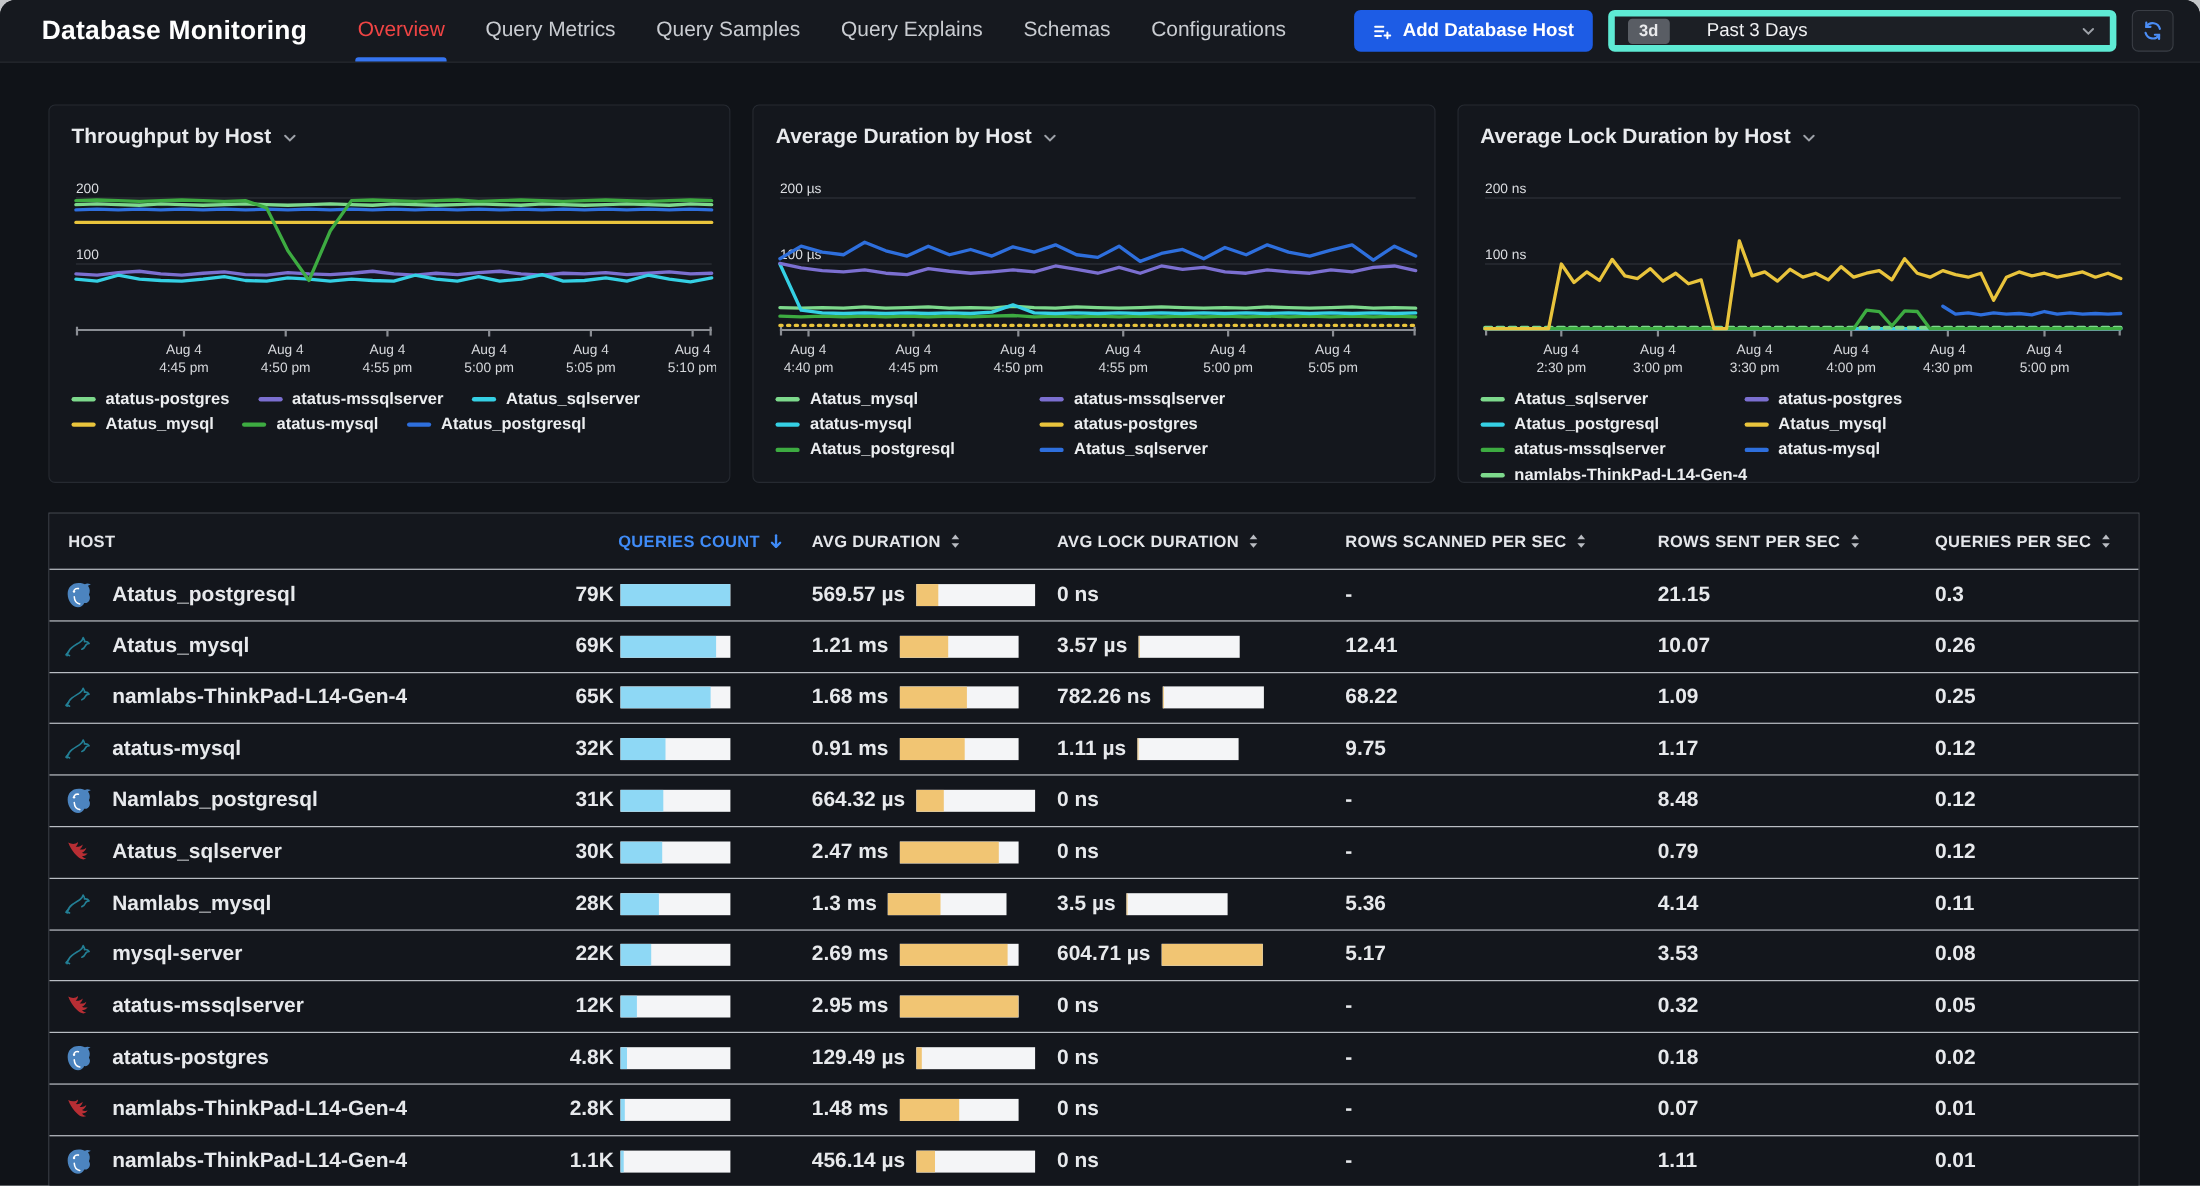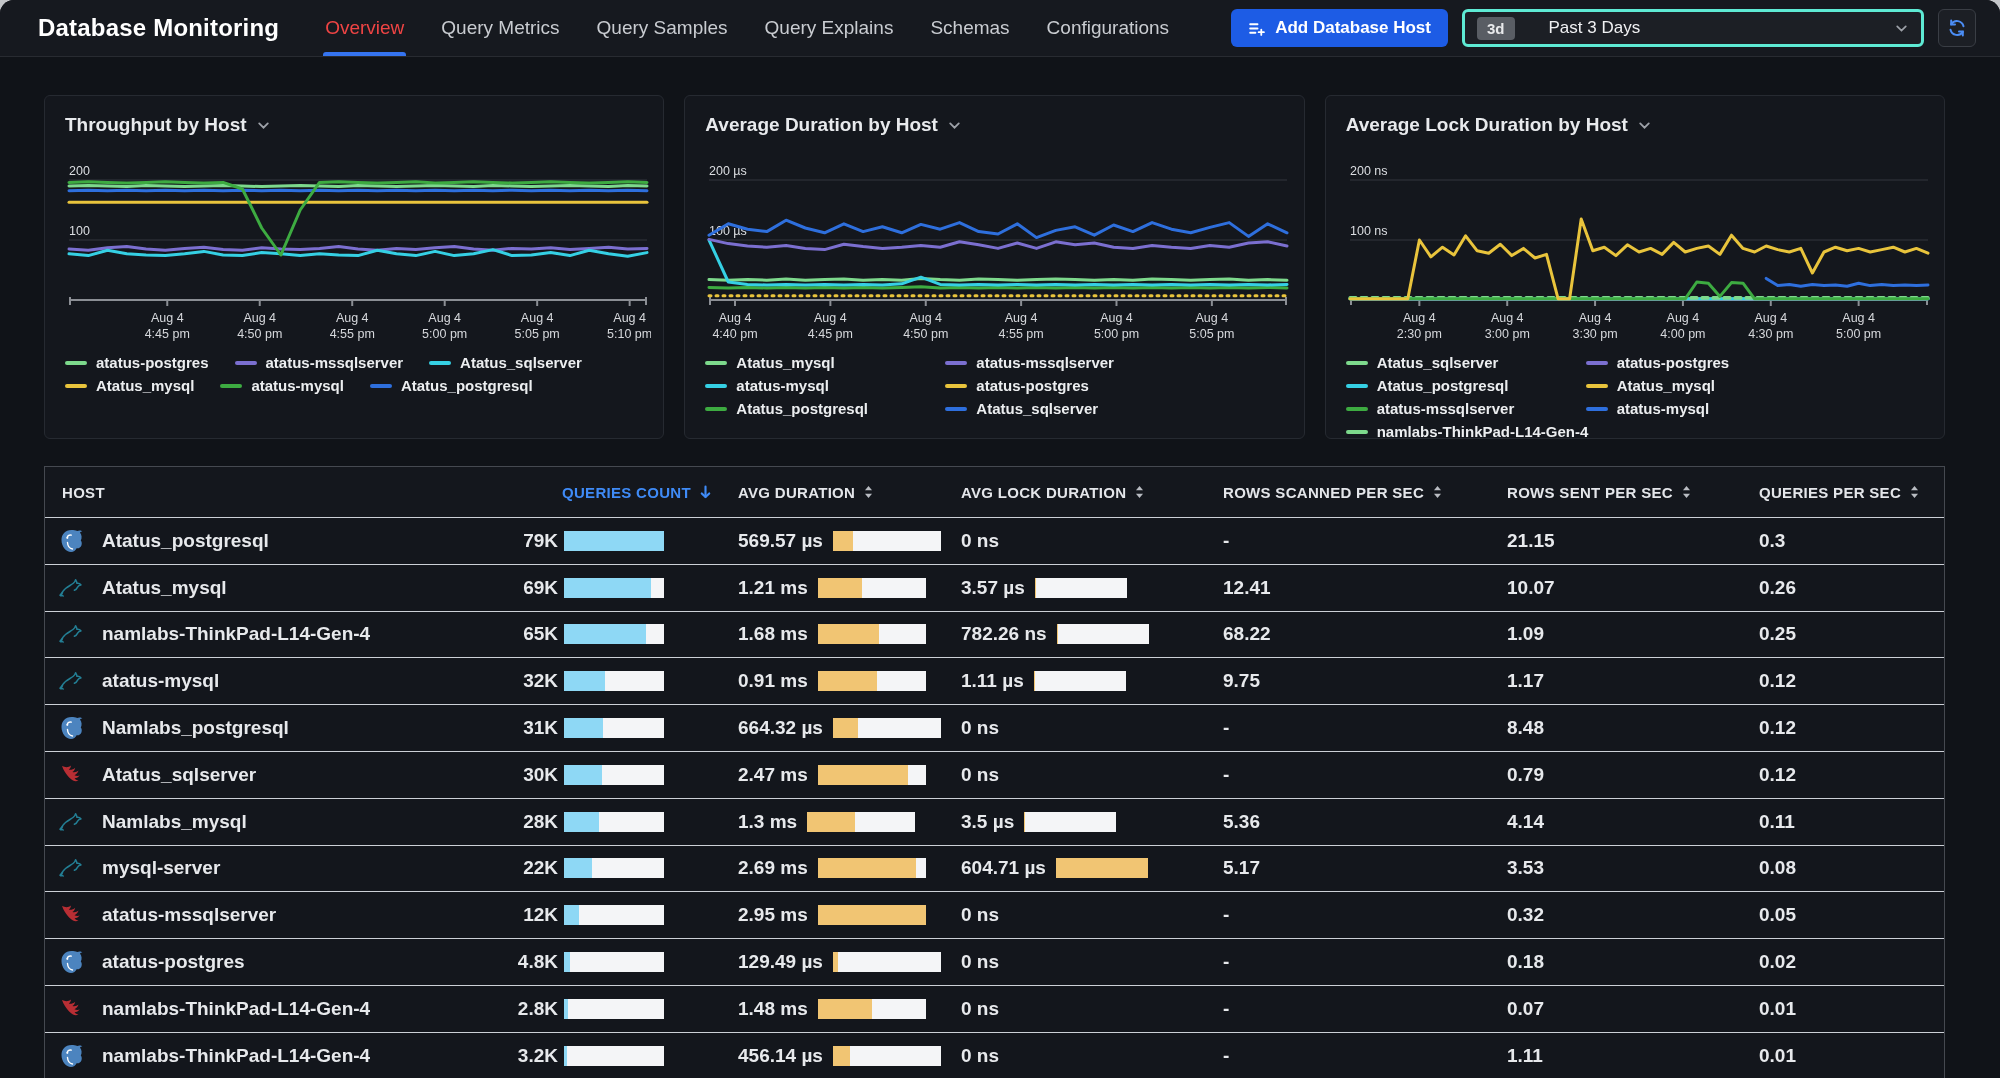--- a/index.html
+++ b/index.html
@@ -9,21 +9,21 @@
   
   .nav{height:57px;background:#16191f;border-bottom:1px solid #282b31;display:flex;align-items:stretch;padding:0 24px 0 38px;}
   .nav-title{font-size:24px;color:#fff;font-weight:700;letter-spacing:.2px;align-self:center;margin-right:46px;white-space:nowrap;}
   .tabs{display:flex;align-items:stretch;}
   .tab{font-size:19px;color:#c9ccd1;margin-right:37px;display:flex;align-items:center;position:relative;cursor:pointer;white-space:nowrap;}
   .tab.active{color:#ef4444;}
   .tab.active::after{content:"";position:absolute;left:-2px;right:-2px;bottom:0;height:4px;background:#3574f0;border-radius:3px 3px 0 0;}
   .nav-right{margin-left:auto;display:flex;align-items:center;gap:14px;}
   .add-btn{background:#1d5ce5;border:none;border-radius:6px;height:38px;padding:0 17px;color:#fff;font-size:17px;
            font-weight:700;display:flex;align-items:center;gap:10px;cursor:pointer;font-family:inherit;white-space:nowrap;}
-  .time-picker{height:38px;width:462px;border:3px solid #5eead4;background:#1c1f25;border-radius:6px;display:flex;align-items:center;padding:0 12px;cursor:pointer;}
+  .time-picker{height:38px;width:462px;border:6px solid #5eead4;background:#1c1f25;border-radius:6px;display:flex;align-items:center;padding:0 12px;cursor:pointer;}
   .time-badge{background:#595d64;color:#e9eaec;font-size:15px;font-weight:700;border-radius:4px;padding:3px 10px;margin-right:13px;}
   .time-label{color:#f0f1f3;font-size:17px;flex:1;padding-left:21px;}
   .refresh-btn{width:38px;height:38px;border:1px solid #3a3e45;background:#1c1f25;border-radius:6px;display:flex;align-items:center;justify-content:center;cursor:pointer;}
   
   .main{padding:38px 55px 0 44px;}
   .charts-row{display:flex;gap:20px;margin-bottom:27px;}
   .card{flex:1;background:#14171d;border:1px solid #262a31;border-radius:6px;height:344px;padding:16px 20px 10px;overflow:hidden;}
   .card-title-row{display:flex;align-items:center;gap:9px;color:#e8eaed;font-size:19px;font-weight:700;cursor:pointer;height:26px;}
   svg.chart{display:block;margin-top:12px;}
   .legend{margin-top:8px;color:#eceef0;font-size:15px;font-weight:700;}
@@ -719,21 +719,21 @@
                 <svg viewBox="0 0 26 26" width="26" height="26">
                   <path d="M22 4.5c1.2-1 2.6-1.2 2.6-1.2s-2.9-1.6-5.4-.2C17.6 2.3 15.5 2 13.5 2 7 2 3.5 6.5 3.5 12c0 6.5 4.5 12 9.5 12 2.6 0 4.6-1.5 5.6-3.8 2.2.3 4-.8 4.8-2.8.7-1.7.4-3.5-.6-4.8 1.3-2.4 1.1-5.5-.8-8.1z" fill="#4c84bf"></path>
                   <path d="M9.5 8.5c.8-1.2 2.4-1.8 3.8-1.4" stroke="#fff" fill="none" stroke-width="1.4" stroke-linecap="round"></path>
                   <circle cx="9.3" cy="9.8" r="1.1" fill="#fff"></circle>
                   <path d="M14.5 21c-2.8-.5-4.8-3-5-6.5" stroke="#fff" fill="none" stroke-width="1.4" stroke-linecap="round"></path>
                 </svg>
               </span>
               <span>namlabs-ThinkPad-L14-Gen-4</span>
             </div>
             <div class="qcell">
-              <span class="qnum">3.2K</span>
+              <span class="qnum">1.1K</span>
               <span class="bar qbar">
                 <b style="width: 2.7%;"></b>
               </span>
             </div>
             <div class="vcell">
               <span>456.14 µs</span>
               <span class="bar dbar">
                 <b style="width: 15.5%;"></b>
               </span>
             </div>

